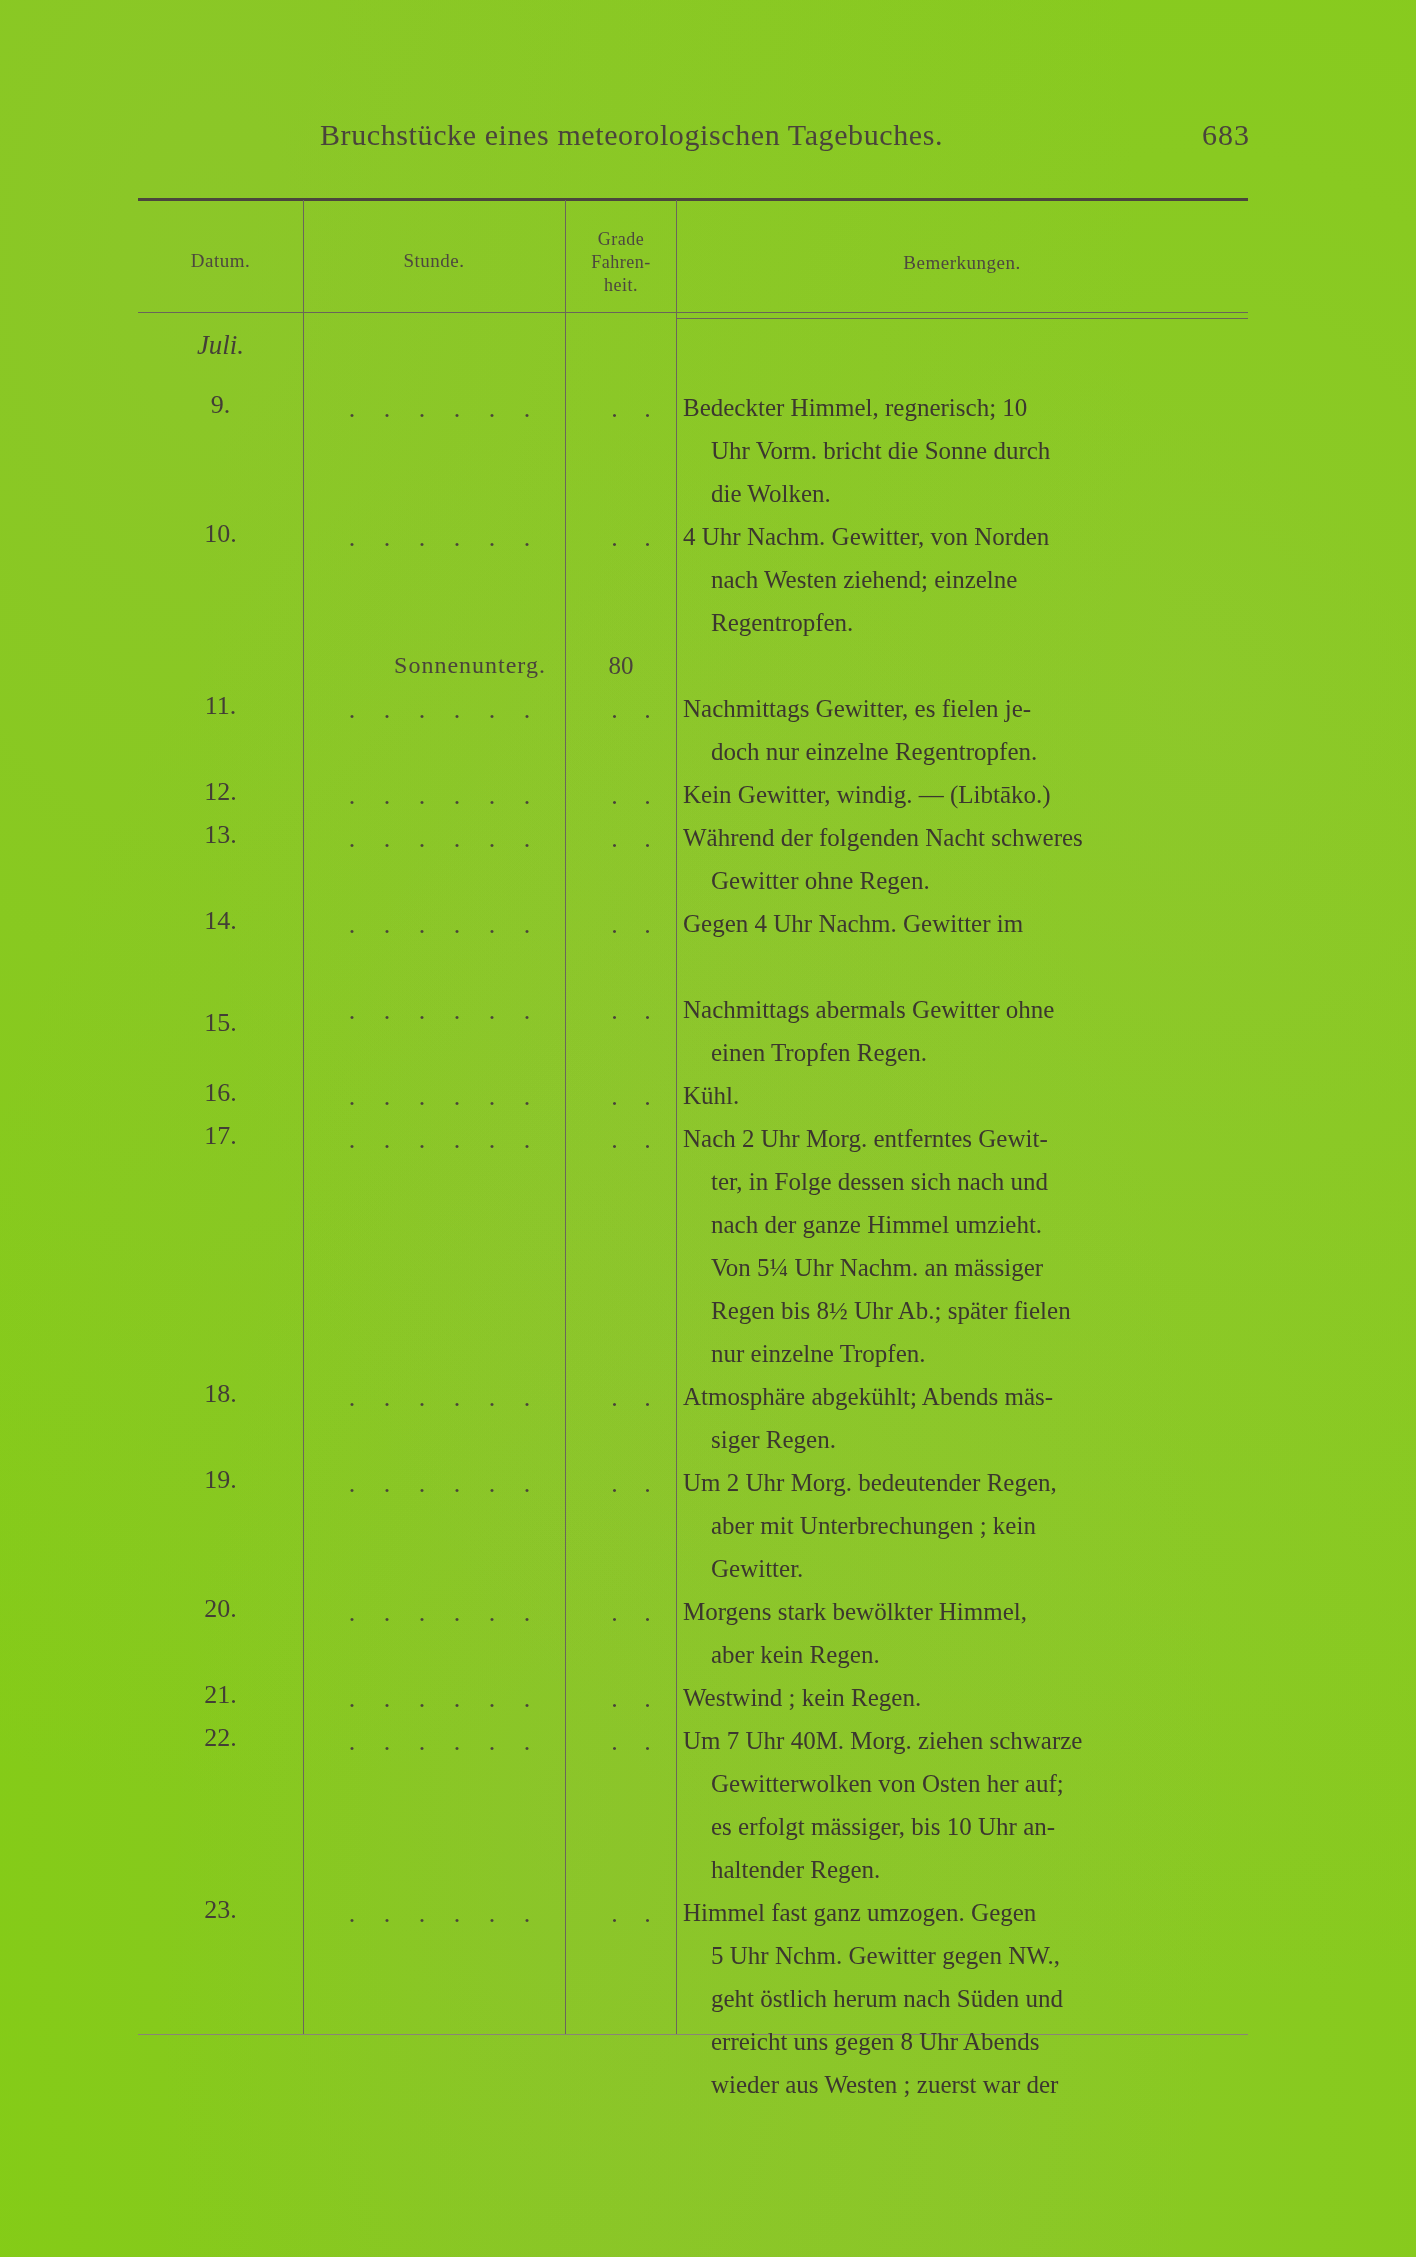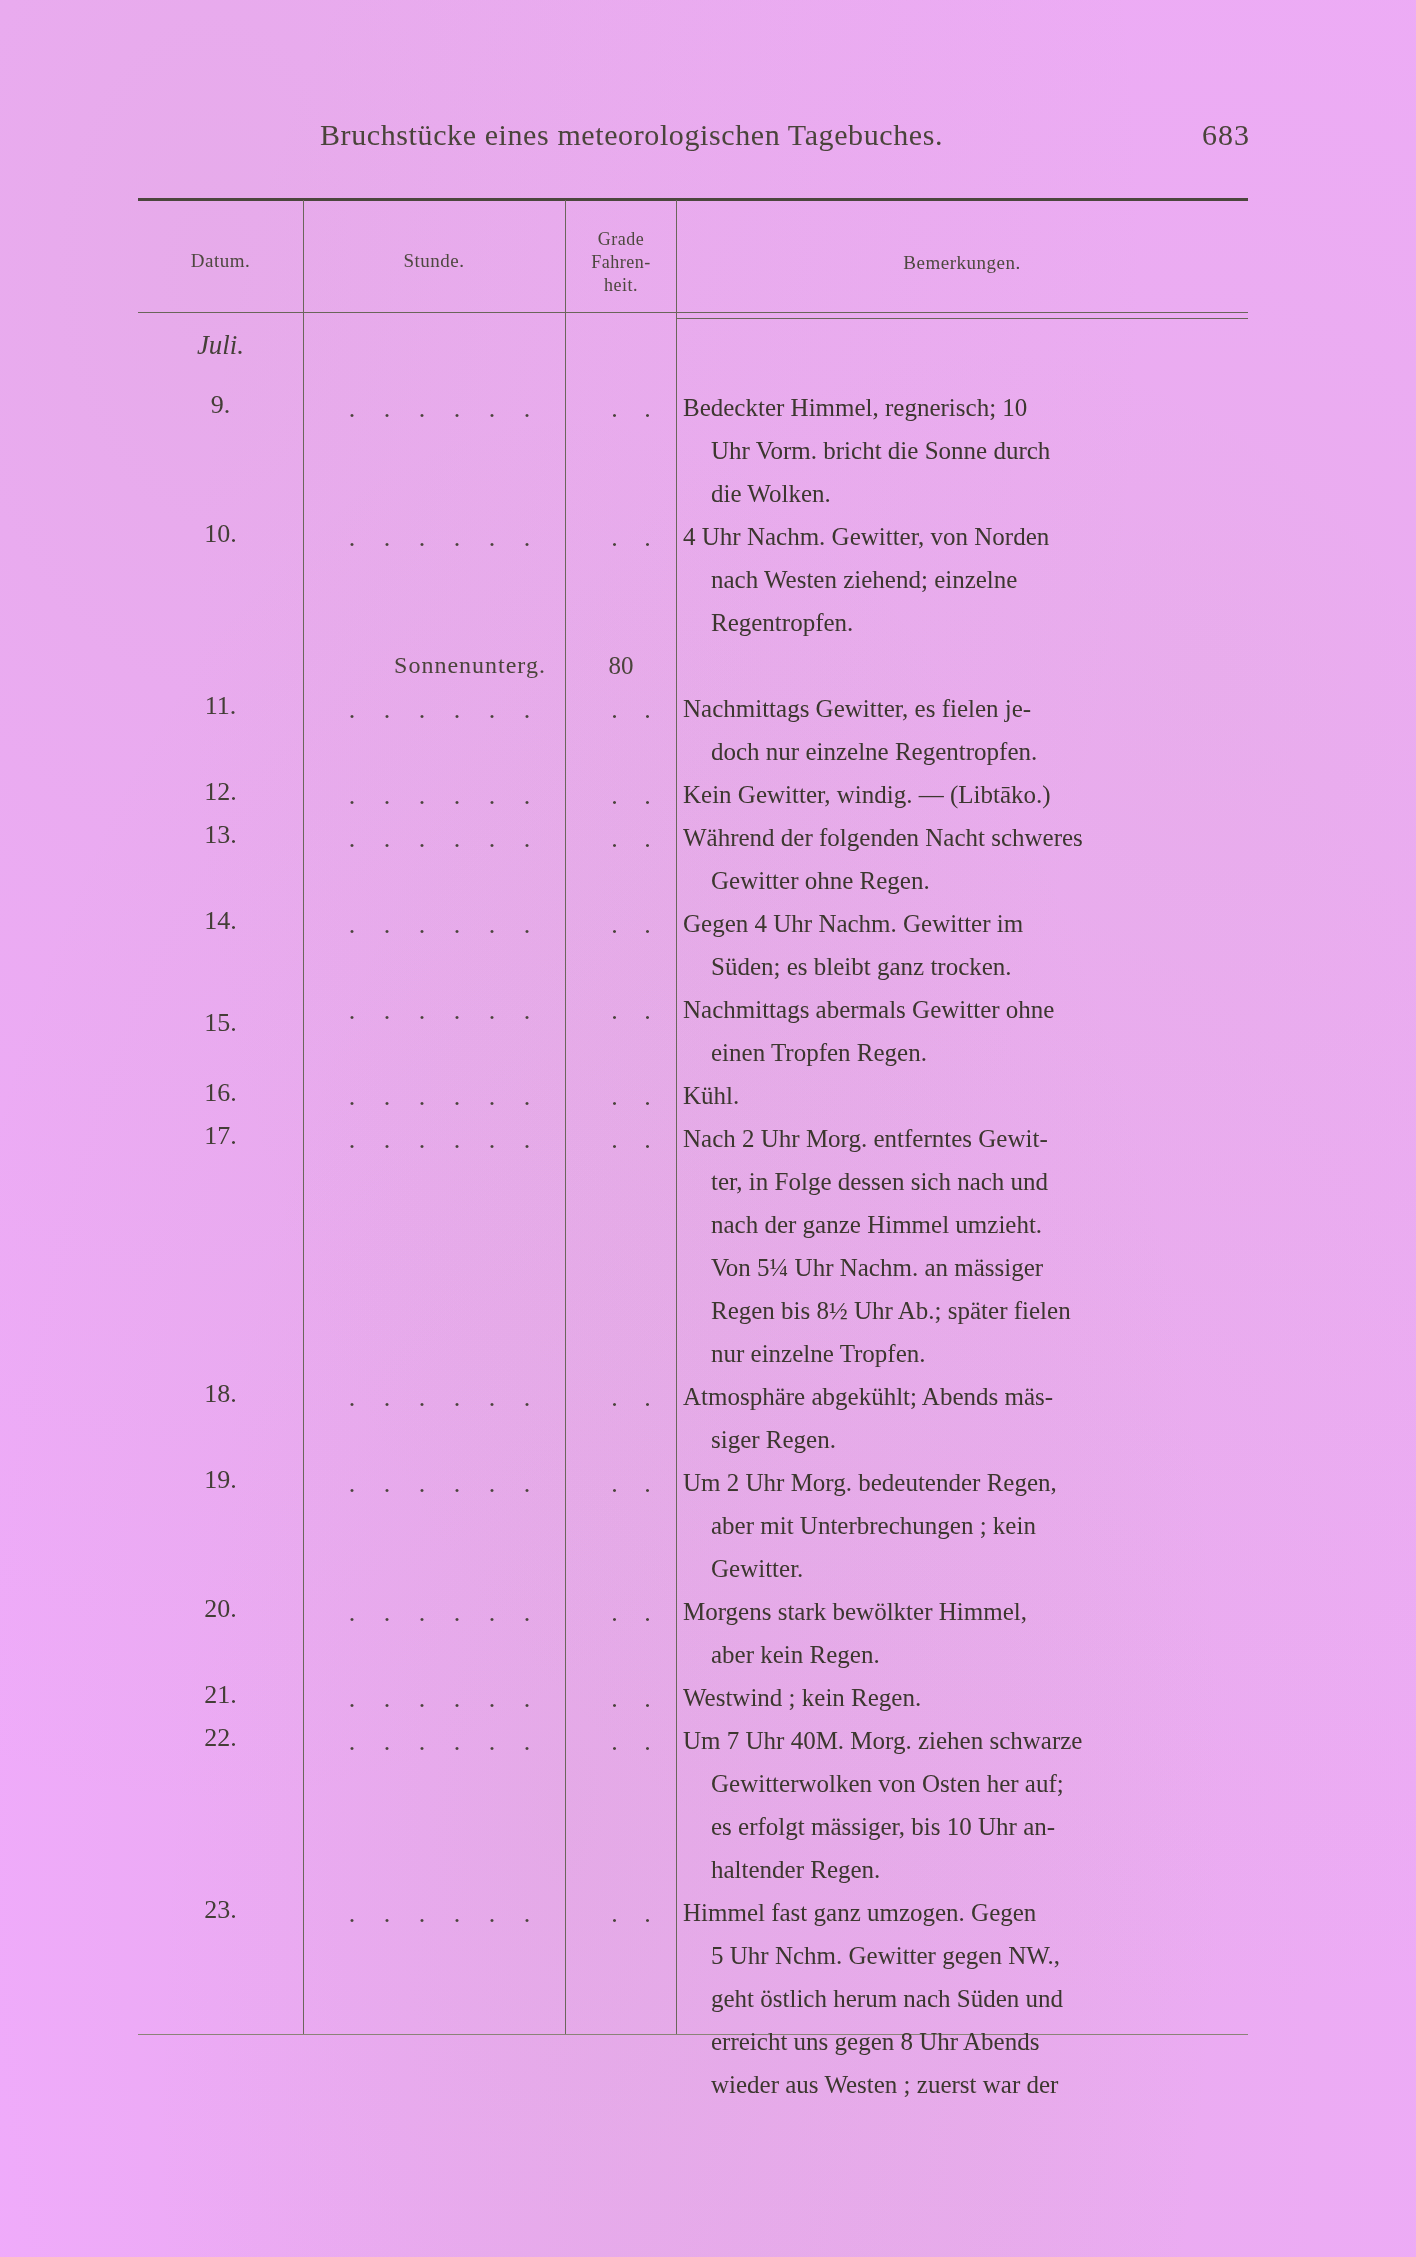--- a/index.html
+++ b/index.html
@@ -4,21 +4,21 @@
 <style>
   html, body {
     margin: 0;
     padding: 0;
     background: #f3f0e8;
   }
   .page {
     position: relative;
     width: 1416px;
     height: 2257px;
-    background: #f0abfc;
+    background: #84cc16;
     font-family: "Liberation Serif", serif;
     color: #37332c;
     overflow: hidden;
   }
   
   .page::before {
     content: "";
     position: absolute;
     inset: 0;
     background:
@@ -265,21 +265,20 @@
             <span class="ln">Während der folgenden Nacht schweres</span>
             <span class="ln ind">Gewitter ohne Regen.</span>
           </div>
         </div>
         <div class="row" style="top: 904px;">
           <div class="cell-date" style="top: 2px;">14.</div>
           <div class="cell-hour dots" style="top: 6px;">. . . . . .</div>
           <div class="cell-deg dots" style="top: 6px;">. .</div>
           <div class="cell-note" style="top: -2px;">
             <span class="ln">Gegen  4  Uhr  Nachm.  Gewitter  im</span>
-            <span class="ln ind">Süden; es bleibt ganz trocken.</span>
           </div>
         </div>
         <div class="row" style="top: 990px;">
           <div class="cell-date" style="top: 18px;">15.</div>
           <div class="cell-hour dots" style="top: 6px;">. . . . . .</div>
           <div class="cell-deg dots" style="top: 6px;">. .</div>
           <div class="cell-note" style="top: -2px;">
             <span class="ln">Nachmittags abermals Gewitter ohne</span>
             <span class="ln ind">einen Tropfen Regen.</span>
           </div>

